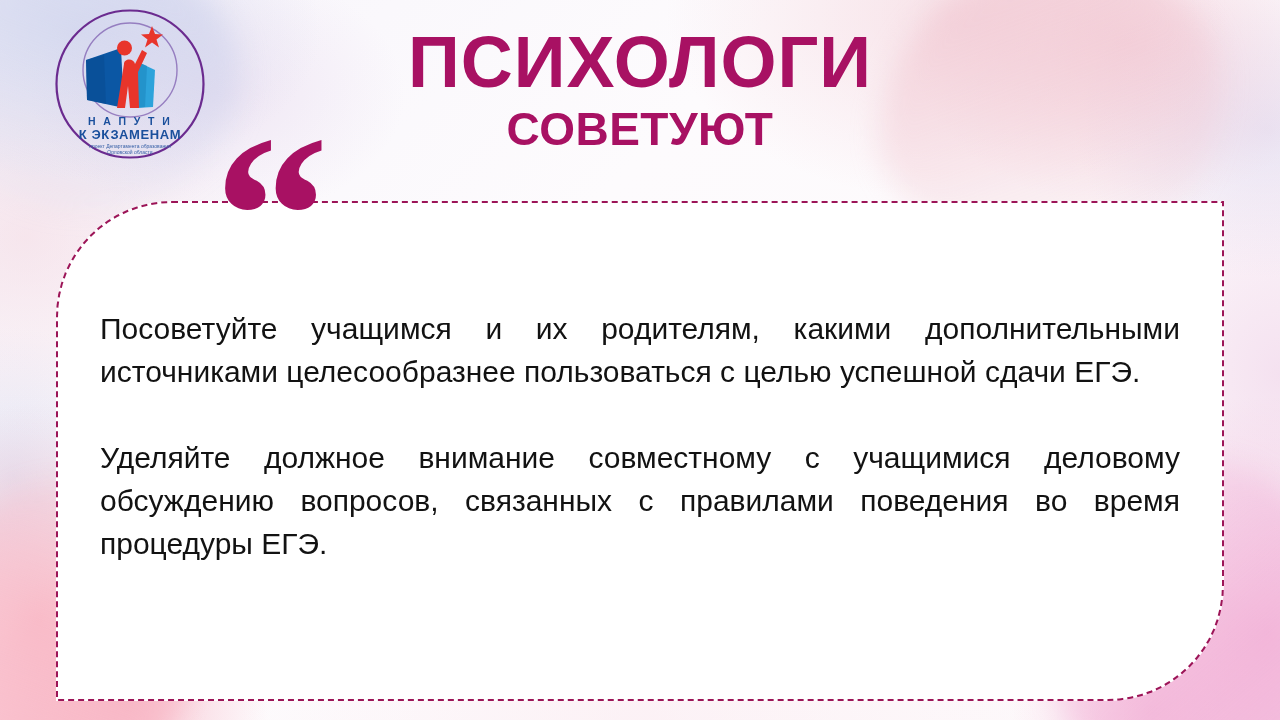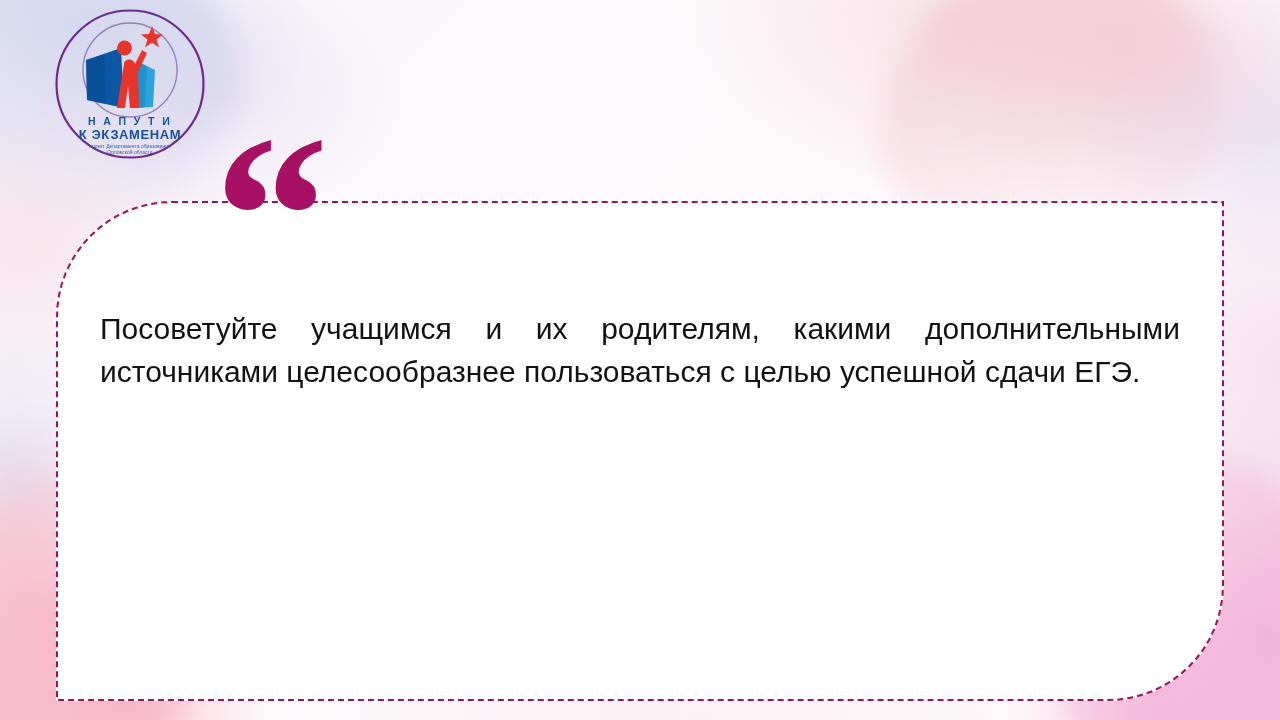--- a/index.html
+++ b/index.html
@@ -175,25 +175,28 @@
       <path d="M98 18 L101 26 L109 26.5 L102.5 31.5 L105 39.5 L98 34.5 L91 39.5 L93.5 31.5 L87 26.5 L95 26 Z" fill="#e8352b"></path>
 
       <text x="76" y="117" text-anchor="middle" font-family="Liberation Sans, DejaVu Sans, sans-serif" font-size="10.5" font-weight="bold" letter-spacing="2.4" fill="#1a4f9c">Н А  П У Т И</text>
       <text x="76" y="131" text-anchor="middle" font-family="Liberation Sans, DejaVu Sans, sans-serif" font-size="13" font-weight="bold" letter-spacing="0.6" fill="#1a4f9c">К ЭКЗАМЕНАМ</text>
       <text x="76" y="139.5" text-anchor="middle" font-family="Liberation Sans, DejaVu Sans, sans-serif" font-size="5" fill="#3a62a8">проект Департамента образования</text>
       <text x="76" y="146" text-anchor="middle" font-family="Liberation Sans, DejaVu Sans, sans-serif" font-size="5" fill="#3a62a8">Орловской области</text>
     </svg>
   </div>
 
   <div id="heading">
+    <span id="title-main">ПСИХОЛОГИ</span>
+    <span id="title-sub">СОВЕТУЮТ</span>
   </div>
 
   <div id="quote-card"></div>
 
   <div id="quote-mark">
     <span>“</span>
   </div>
 
   <div id="quote-body">
     <p class="para">Посоветуйте учащимся и их родителям, какими дополнительными источниками целесообразнее пользоваться с целью успешной сдачи ЕГЭ.</p>
+    <p class="para">Уделяйте должное внимание совместному с учащимися деловому обсуждению вопросов, связанных с правилами поведения во время процедуры ЕГЭ.</p>
   </div>
 
 </div>
 
 </body></html>

